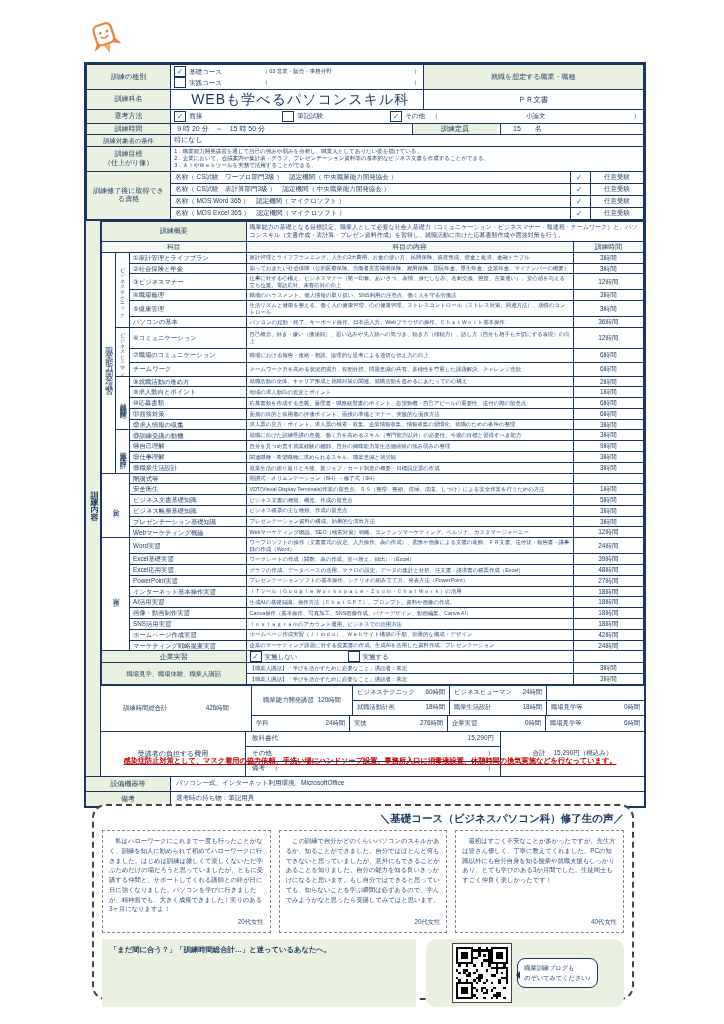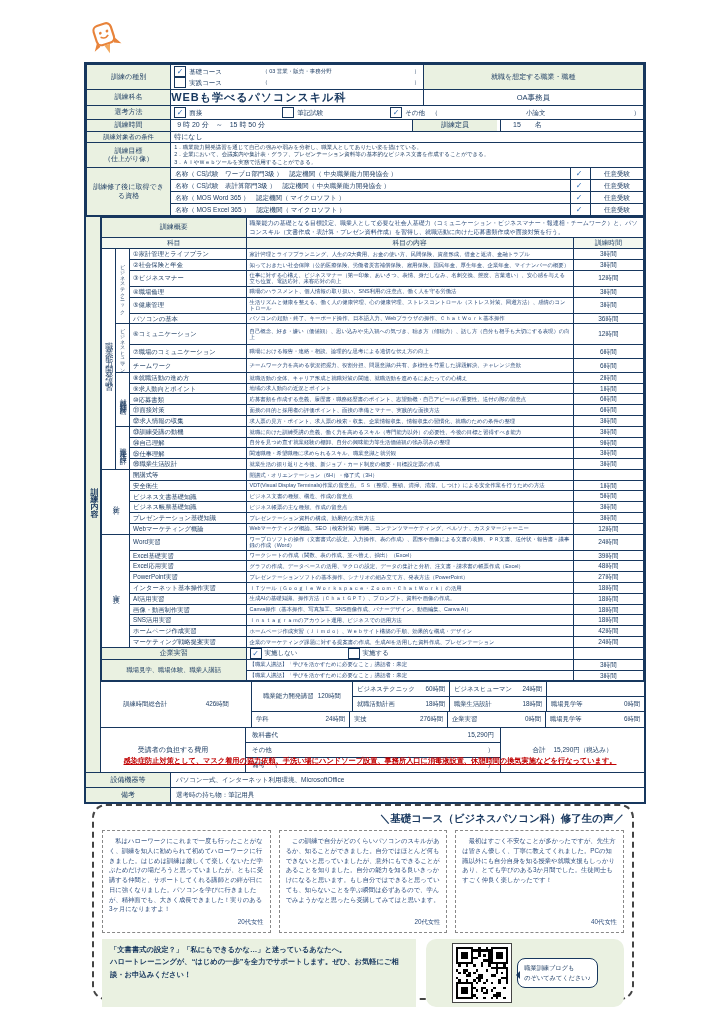--- a/index.html
+++ b/index.html
@@ -10,21 +10,21 @@
   
   .doc{position:absolute;left:84px;top:62px;width:558px;border:2px solid #17375e;background:#fff;}
   table{border-collapse:collapse;width:100%;table-layout:fixed;}
   td{border:1px solid #17375e;padding:1px 3px;font-size:6.5px;line-height:1.2;vertical-align:middle;
      overflow:hidden;word-break:break-all;}
   .lbl{background:#eaf1e1;text-align:center;font-size:7px;}
   .green{background:#eaf1e1;}
   .cb{display:inline-block;width:10px;height:9px;border:1px solid #17375e;background:#fff;
       color:#2f6db5;font-size:8px;line-height:9px;text-align:center;font-weight:bold;flex:none;}
   .flex{display:flex;align-items:center;gap:3px;}
-  .coursename{font-size:11px;font-weight:bold;padding-left:0;letter-spacing:1px;}
+  .coursename{font-size:14px;font-weight:normal;padding-left:20px;letter-spacing:1px;}
   .occ{font-size:7px;}
   .goalline{font-size:5.5px;line-height:1.35;}
   .tiny{font-size:5.5px;}
   
   .vert{writing-mode:vertical-rl;text-orientation:upright;text-align:center;padding:1px 0;
         font-size:7px;letter-spacing:2px;}
   .vsm{font-size:5px;letter-spacing:0;}
   .vbig{font-size:8px;letter-spacing:6px;}
   .subj{font-size:6.3px;}
   .cont{font-size:5.4px;color:#2a4a7a;}
@@ -142,21 +142,21 @@
    <span style="width:70px">実践コース</span>
    <span class="tiny" style="flex:1">（</span>
    <span class="tiny">）</span>
               </div>
             </td>
         <td class="lbl occ">就職を想定する職業・職種</td>
       </tr>
       <tr>
         <td class="lbl">訓練科名</td>
         <td class="coursename">WEBも学べるパソコンスキル科</td>
-        <td style="text-align:center;font-size:7.5px;">OA事務員</td>
+        <td style="text-align:center;font-size:7.5px;">ＰＲ文書</td>
       </tr>
       <tr>
         <td class="lbl">選考方法</td>
         <td colspan="2" id="selection-cell">
               <div class="flex" style="height:11px;">
                 <span class="cb">✓</span>
                 <span style="width:90px">面接</span>
                 <span class="cb"></span>
                 <span style="width:90px">筆記試験</span>
                 <span class="cb">✓</span>
@@ -563,22 +563,21 @@
      <span>　この訓練で自分がどのくらいパソコンのスキルがあるか、知ることができました。自分ではほとんど何もできないと思っていましたが、意外にもできることがあることを知りました。自分の能力を知る良いきっかけになると思います。もし自分ではできると思っていても、知らないことを学ぶ瞬間は必ずあるので、学んでみようかなと思ったら受講してみてはと思います。</span>
      <div class="v-age">20代女性</div>
         </div>
         <div class="v-box">
      <span>　最初はすごく不安なことが多かったですが、先生方は皆さん優しく、丁寧に教えてくれました。PCの知識以外にも自分自身を知る授業や就職支援もしっかりあり、とても学びのある3か月間でした。生徒同士もすごく仲良く楽しかったです！</span>
      <div class="v-age">40代女性</div>
         </div>
       </div>
     <div class="v-bottom">
       <div class="cta">
-        <div>「文書書式の設定？」「私にもできるかな…」と迷っているあなたへ。</div>
-        <div>ハロートレーニングが、“はじめの一歩”を全力でサポートします。ぜひ、お気軽にご相談・お申込みください！</div>
+        <div>「まだ間に合う？」「訓練時間総合計…」と迷っているあなたへ。</div>
       </div>
       <div class="qrpanel">
         <div class="qrbox"><svg id="qr-svg" width="52" height="52" viewBox="0 0 21 21" shape-rendering="crispEdges">
               <rect x="9" y="0" width="1" height="1" fill="#000"></rect>
               <rect x="12" y="0" width="1" height="1" fill="#000"></rect>
               <rect x="7" y="1" width="1" height="1" fill="#000"></rect>
               <rect x="8" y="1" width="1" height="1" fill="#000"></rect>
               <rect x="9" y="1" width="1" height="1" fill="#000"></rect>
               <rect x="10" y="1" width="1" height="1" fill="#000"></rect>
               <rect x="11" y="1" width="1" height="1" fill="#000"></rect>

